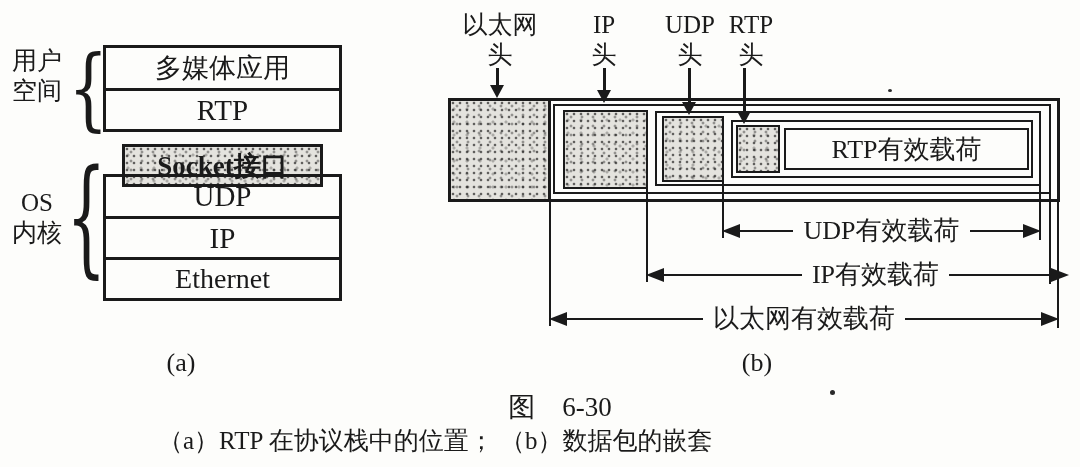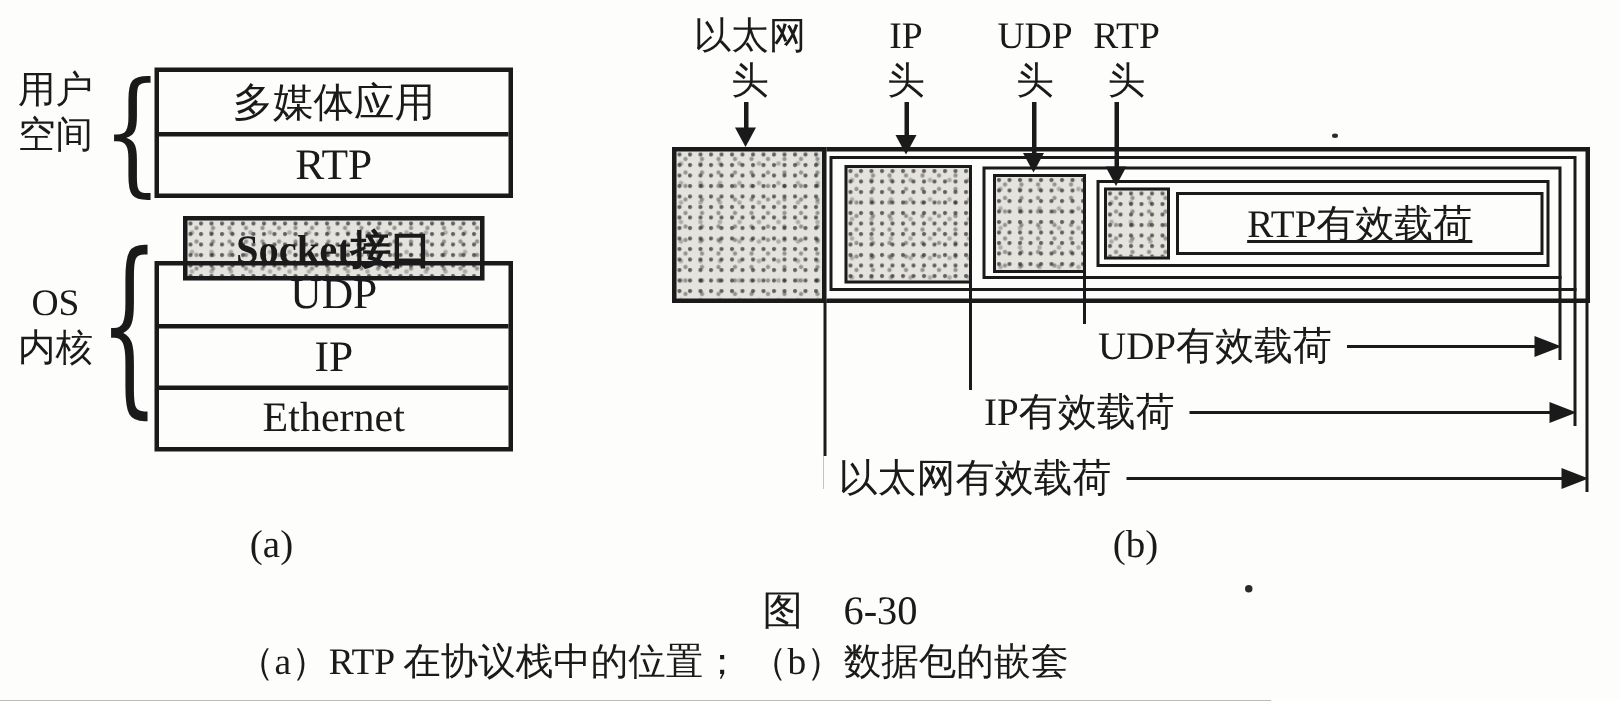--- a/index.html
+++ b/index.html
@@ -31,21 +31,21 @@
   .lbl{position:absolute;text-align:center;font-size:25px;line-height:30px;white-space:nowrap;}
   .brace{position:absolute;font-family:"DejaVu Serif",serif;color:var(--ink);transform-origin:center center;}
   
   .stem{position:absolute;width:3px;background:var(--ink);}
   .tri-down{position:absolute;width:0;height:0;border-left:7px solid transparent;border-right:7px solid transparent;border-top:13px solid var(--ink);}
   
   .dim{position:absolute;height:32px;}
   .dim-line{position:absolute;left:4px;right:4px;top:15px;height:2px;background:var(--ink);}
   .ah-l{position:absolute;left:0;top:9px;width:0;height:0;border-top:7px solid transparent;border-bottom:7px solid transparent;border-right:18px solid var(--ink);}
   .ah-r{position:absolute;right:0;top:9px;width:0;height:0;border-top:7px solid transparent;border-bottom:7px solid transparent;border-left:18px solid var(--ink);}
-  .dim-label{position:absolute;width:100%;top:0;height:32px;line-height:32px;text-align:left;font-size:26px;}
+  .dim-label{position:absolute;width:100%;top:0;height:32px;line-height:32px;text-align:center;font-size:26px;}
   .dim-label span{background:var(--paper);padding:0 10px;}
   .speck{position:absolute;background:#2a2a2a;border-radius:50%;}
   .caption{position:absolute;font-size:25px;white-space:nowrap;}
 </style>
 </head>
 <body>
 
 <div class="page">
 
   <div class="lbl" style="left:8px;top:46px;width:58px;">
@@ -109,36 +109,36 @@
 
   <div class="box thin" style="left:553px;top:104px;width:498px;height:90px;"></div>
   <div class="box thin shade" style="left:563px;top:110px;width:85px;height:79px;"></div>
 
   <div class="box thin" style="left:655px;top:111px;width:386px;height:75px;"></div>
   <div class="box thin shade" style="left:662px;top:116px;width:62px;height:66px;"></div>
 
   <div class="box thin" style="left:731px;top:120px;width:302px;height:58px;"></div>
   <div class="box thin shade" style="left:736px;top:125px;width:44px;height:48px;"></div>
 
-  <div class="box thin rowtext" style="left:784px;top:128px;width:245px;height:42px;font-size:26px;background:var(--paper);text-decoration:underline;">RTP有效载荷</div>
+  <div class="box thin rowtext" style="left:784px;top:128px;width:245px;height:42px;font-size:26px;background:var(--paper);">RTP有效载荷</div>
 
   <div class="vline" style="left:549px;top:200px;height:126px;"></div>
   <div class="vline" style="left:646px;top:188px;height:94px;"></div>
   <div class="vline" style="left:722px;top:180px;height:58px;"></div>
   <div class="vline" style="left:1039px;top:184px;height:56px;"></div>
   <div class="vline" style="left:1049px;top:192px;height:92px;"></div>
   <div class="vline" style="left:1057px;top:200px;height:128px;"></div>
 
   <div class="dim" style="left:722px;top:215px;width:319px;">
     <div class="ah-l"></div>
     <div class="dim-line"></div>
     <div class="ah-r"></div>
     <div class="dim-label"><span>UDP有效载荷</span></div>
   </div>
-  <div class="dim" style="left:646px;top:259px;width:405px;">
+  <div class="dim" style="left:646px;top:259px;width:405px;padding-left:18px;">
     <div class="ah-l"></div>
     <div class="dim-line"></div>
     <div class="ah-r"></div>
     <div class="dim-label"><span>IP有效载荷</span></div>
   </div>
   <div class="dim" style="left:549px;top:303px;width:510px;">
     <div class="ah-l"></div>
     <div class="dim-line"></div>
     <div class="ah-r"></div>
     <div class="dim-label"><span>以太网有效载荷</span></div>

